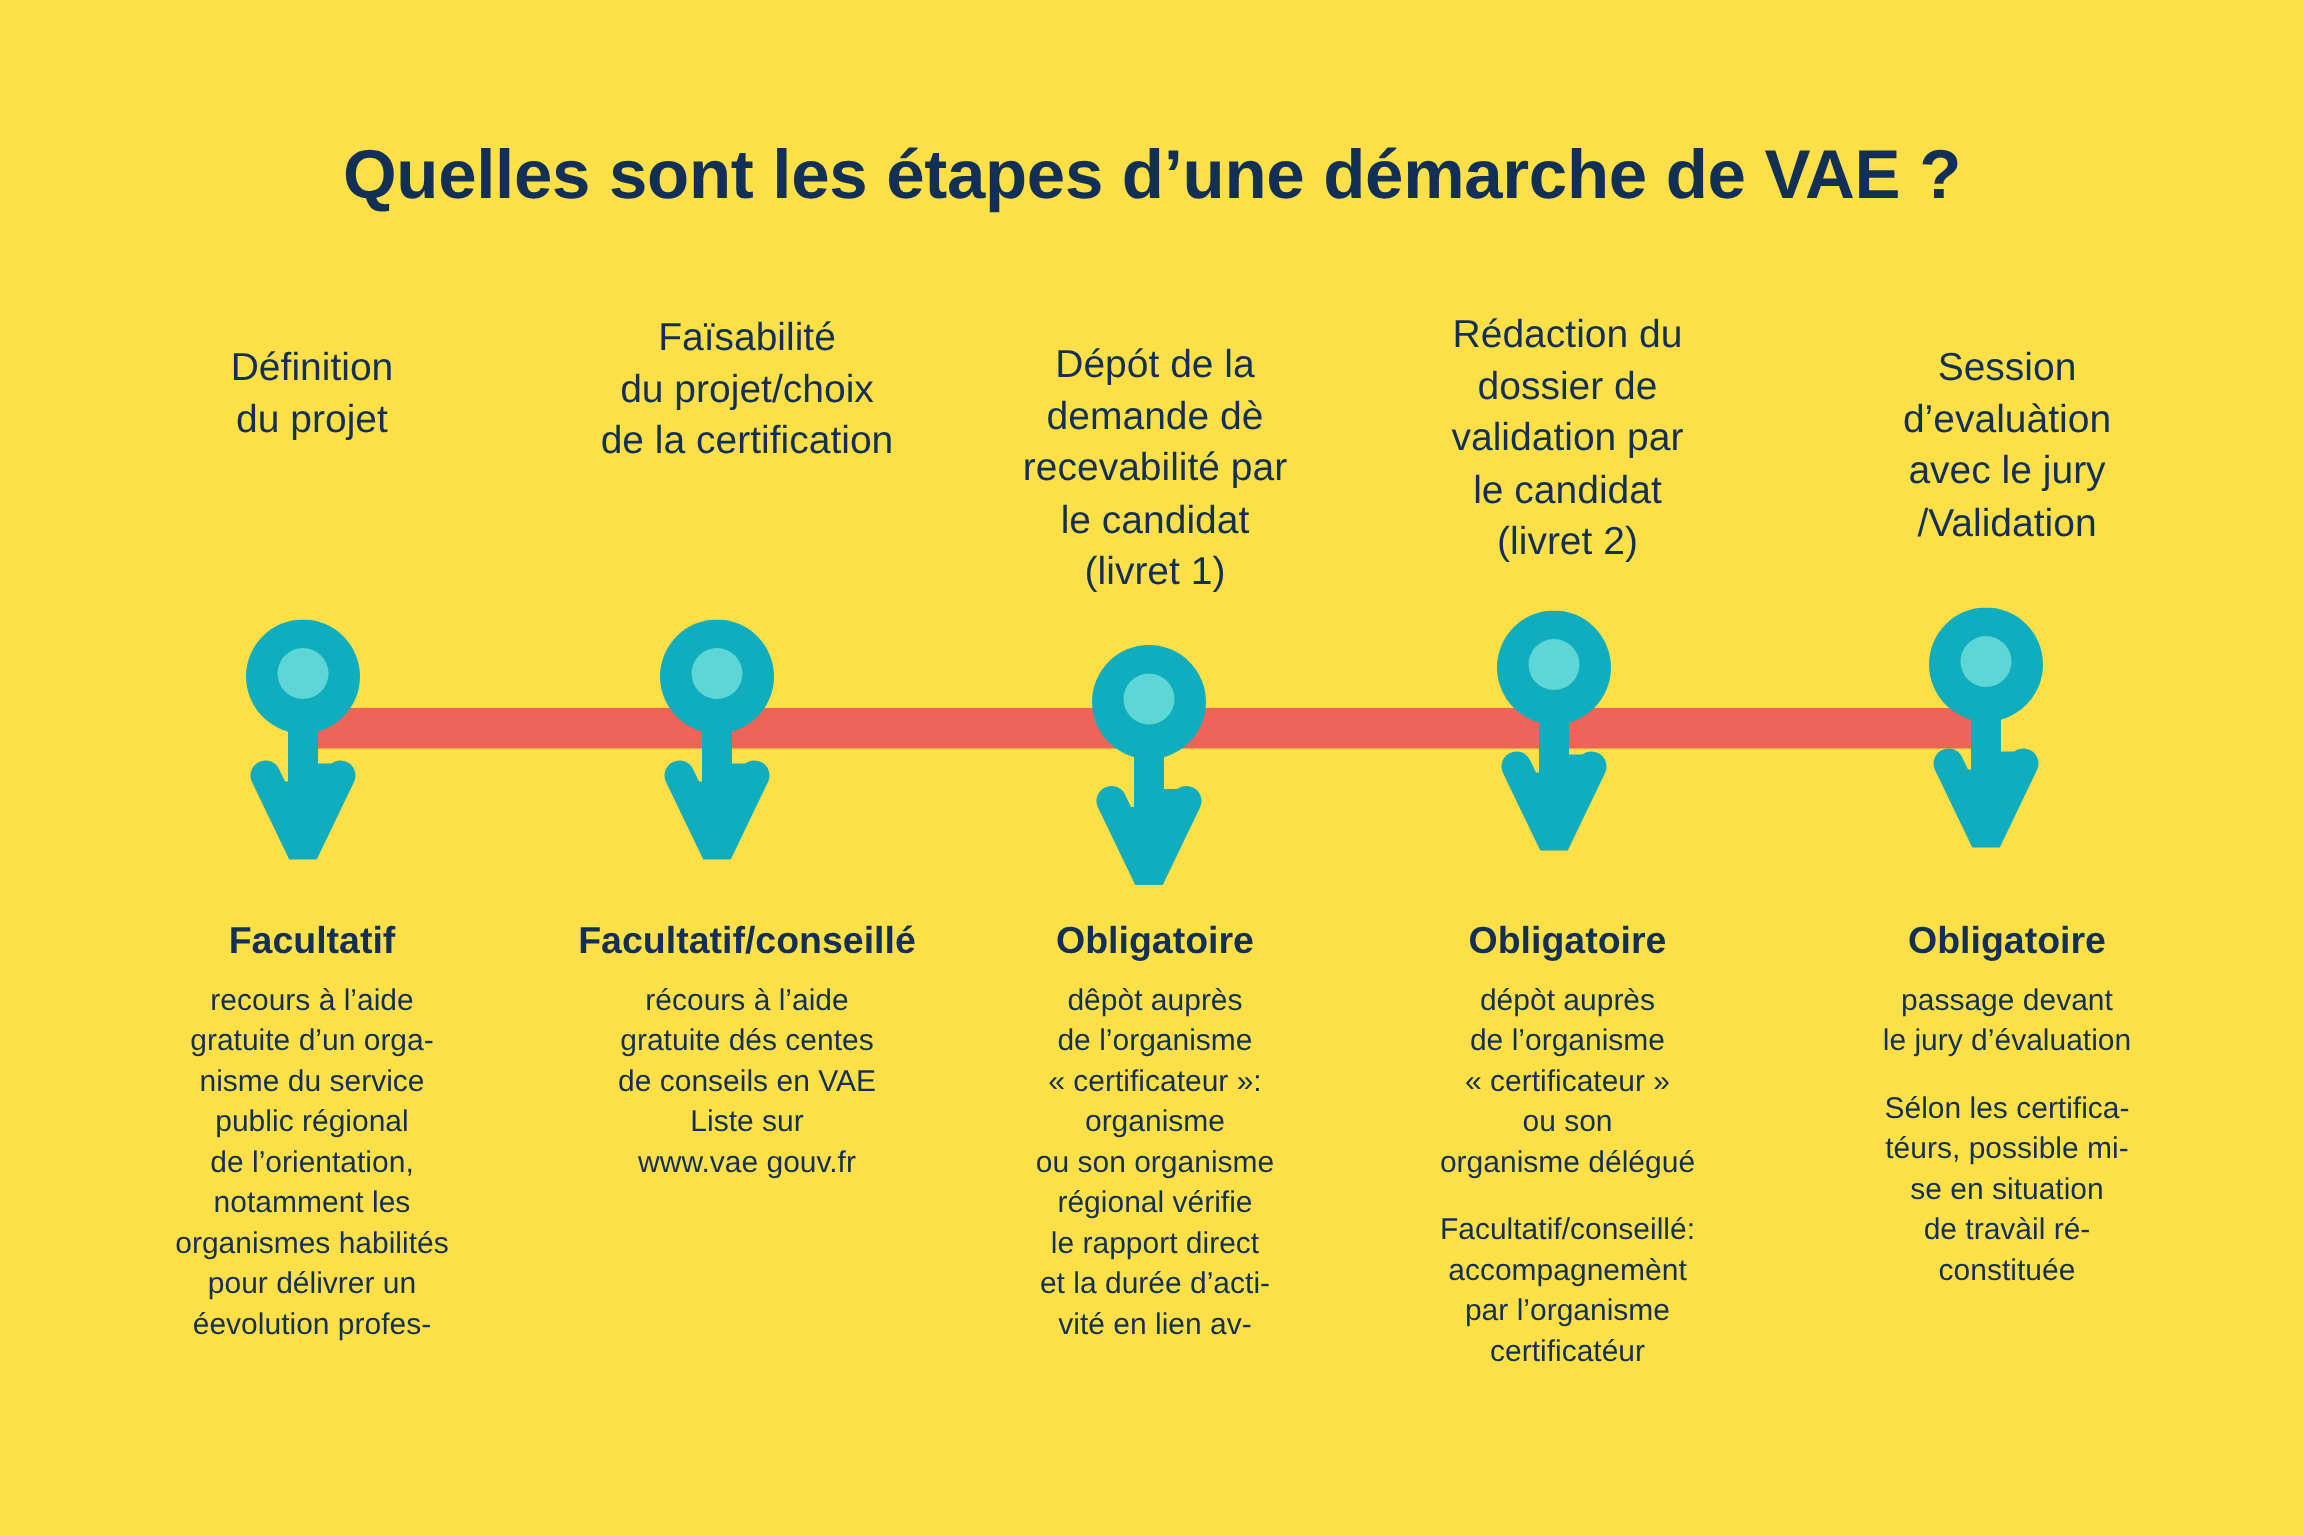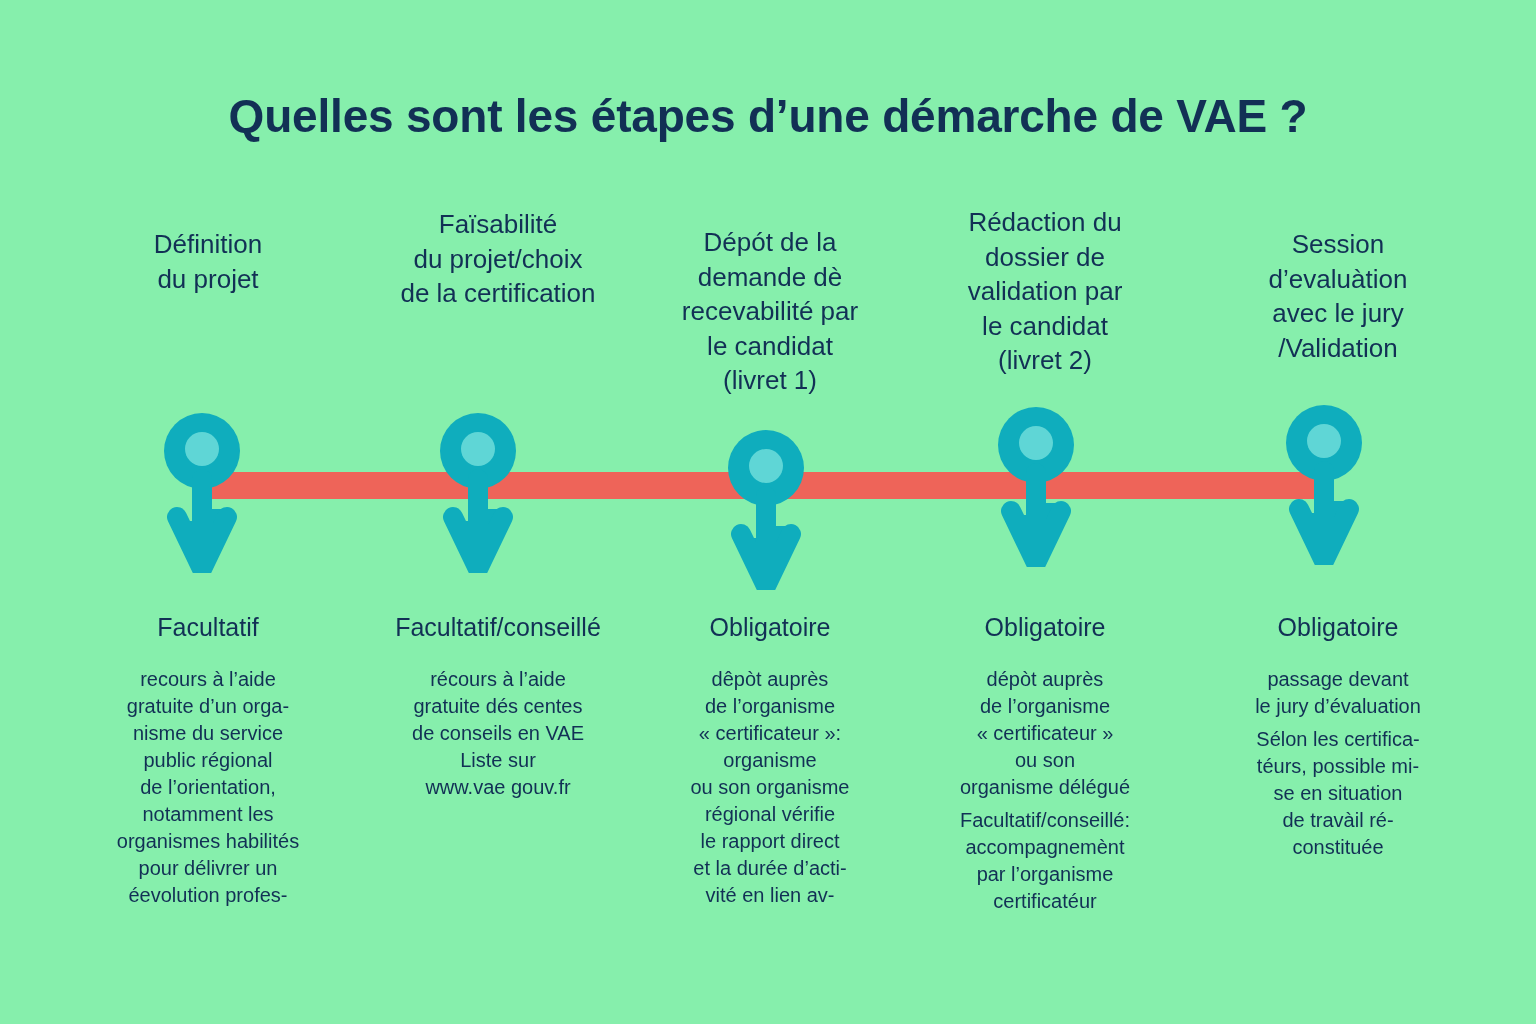--- a/index.html
+++ b/index.html
@@ -14,21 +14,21 @@
     background: #FDFCE8;
     font-family: "Liberation Sans", sans-serif;
     color: #123055;
     -webkit-font-smoothing: antialiased;
   }
 
   #canvas {
     position: relative;
     width: 1536px;
     height: 1024px;
-    background: #86efac;
+    background: #fde047;
   }
 
   
   .title {
     position: absolute;
     left: 0;
     top: 58px;
     width: 1536px;
     text-align: center;
     font-size: 46px;
@@ -74,34 +74,34 @@
   }
 
   .step-body {
     position: absolute;
     width: 100%;
     text-align: center;
   }
 
   .step-status {
     font-size: 25px;
-    font-weight: normal;
+    font-weight: bold;
     color: #123055;
     line-height: 1.2;
-    margin-bottom: 24px;
+    margin-bottom: 12px;
   }
 
   .step-detail {
     font-size: 20px;
     line-height: 1.35;
     color: #123055;
   }
 
   .step-detail + .step-detail {
-    margin-top: 6px;
+    margin-top: 18px;
   }
 
   .nowrap-line { display: block; }
 </style>
 </head>
 <body>
 
 <div id="canvas">
 
   <h1 class="title">Quelles sont les étapes d’une démarche de VAE ?</h1>

